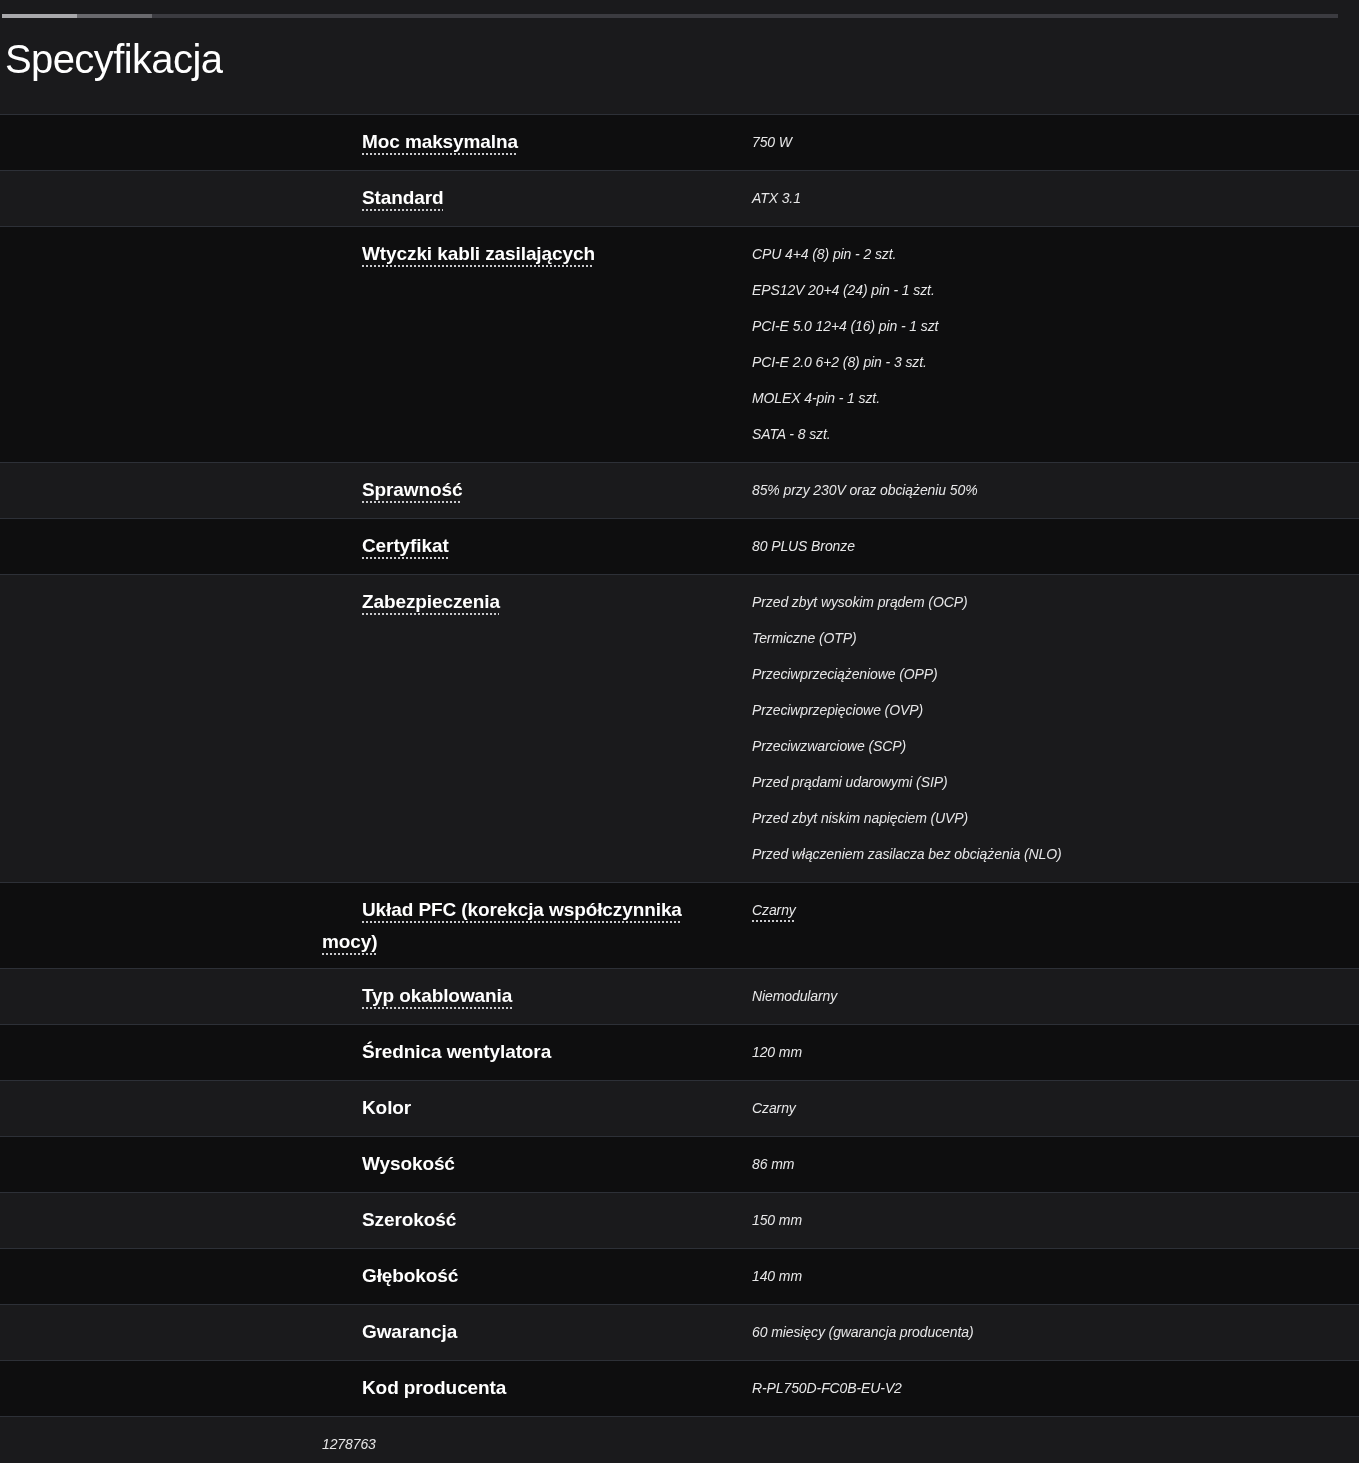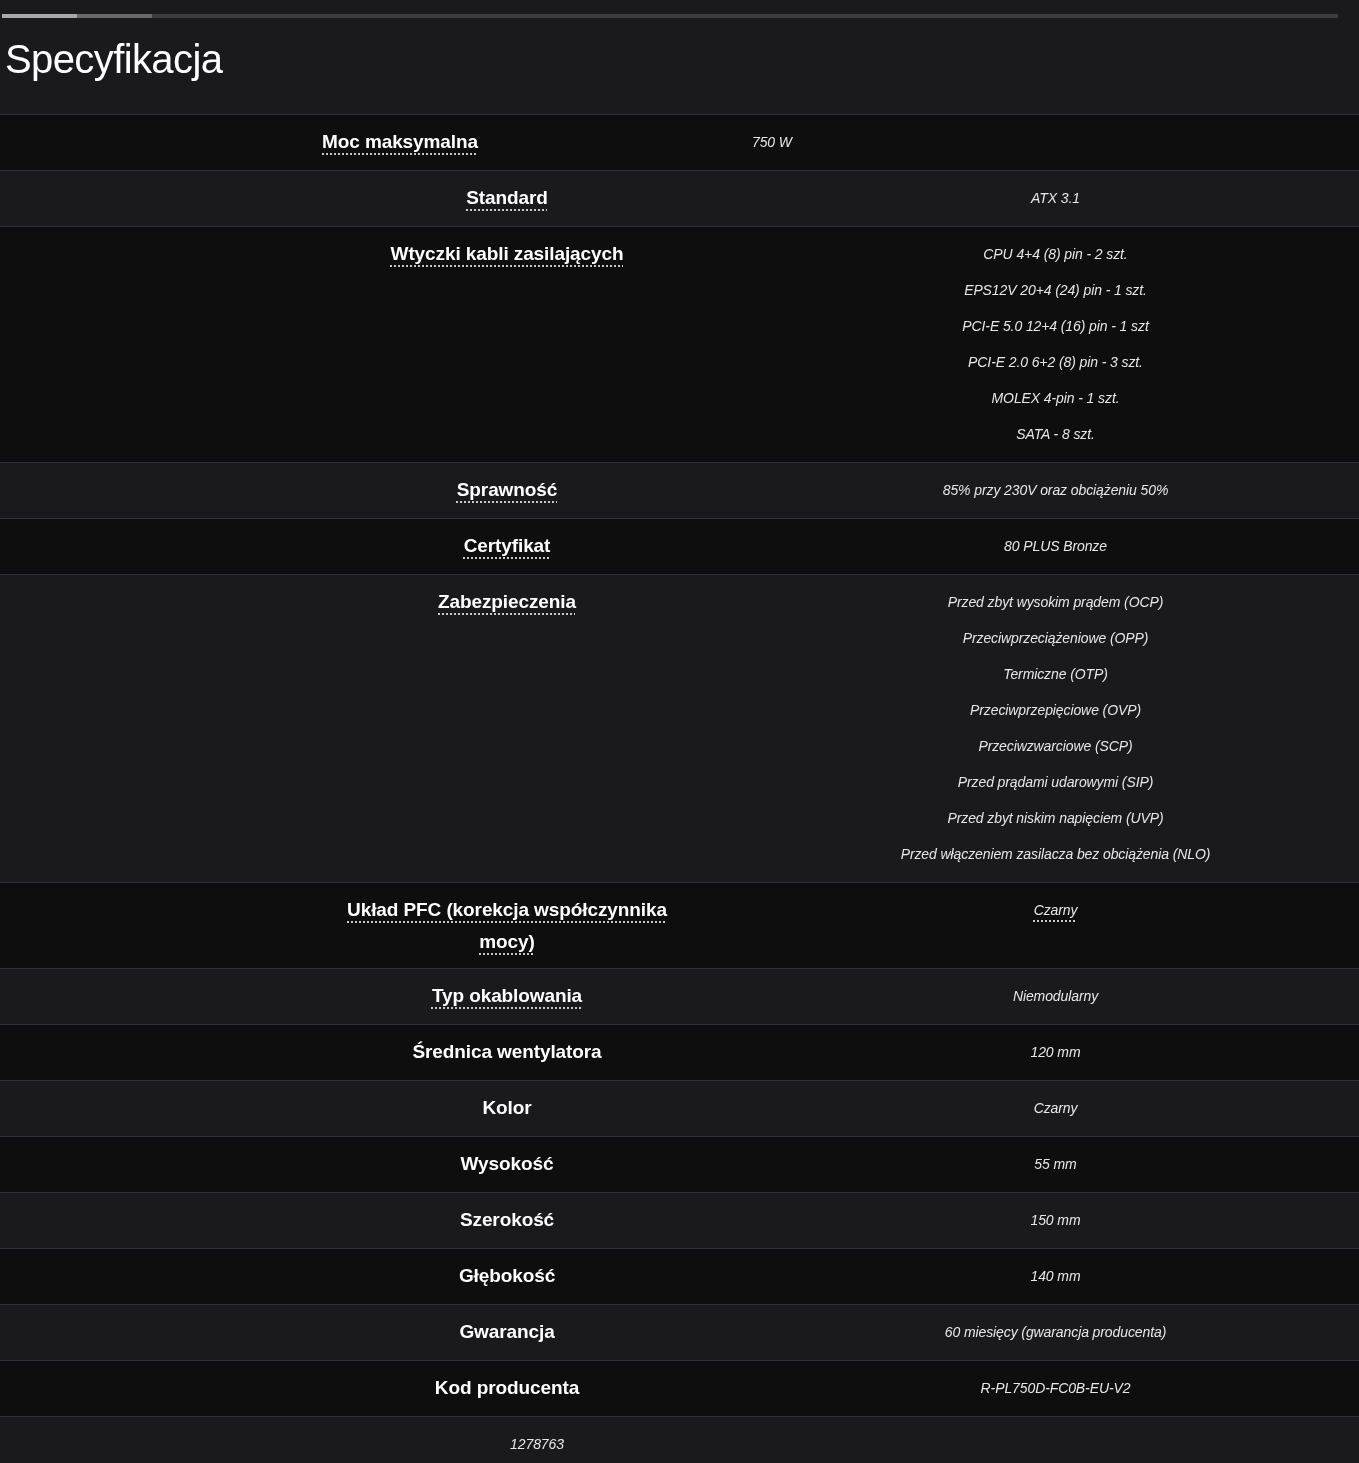--- a/index.html
+++ b/index.html
@@ -36,32 +36,33 @@
   .spec-table {
     margin-top: 34px;
     border-top: 1px solid var(--divider, #2d3037);
     border-bottom: 1px solid var(--divider, #2d3037);
   }
   .row {
     display: grid;
     grid-template-columns: 430px 1fr;
     padding: 9px 0 10px 322px;
   }
-  .row + .row { border-top: 1px solid var(--divider, #2d3037); text-align: center; }
+  .row + .row { border-top: 1px solid var(--divider, #2d3037); }
   .row.dark  { background: var(--row-dark, #0e0e0f); }
   .row.light { background: var(--row-light, #1a1a1c); }
 
   .label-cell { padding-right: 60px; padding-top: 2px; }
   .label {
     display: inline;
     font-weight: 700;
     font-size: 19px;
     line-height: 32px;
     color: var(--label-color, #ffffff);
     letter-spacing: -0.1px;
+    margin-left: 40px;
   }
   .values-cell { min-width: 0; }
   .value-line {
     font-size: 14px;
     line-height: 36px;
     color: var(--value-color, #e7e7e8);
     letter-spacing: -0.1px;
     font-style: italic;
   }
   .tip {
@@ -118,22 +119,22 @@
       <div class="row dark">
         <div class="label-cell"><span class="label tip">Certyfikat</span></div>
         <div class="values-cell">
           <div class="value-line"><span>80 PLUS Bronze</span></div>
         </div>
       </div>
       <div class="row light">
         <div class="label-cell"><span class="label tip">Zabezpieczenia</span></div>
         <div class="values-cell">
           <div class="value-line"><span>Przed zbyt wysokim prądem (OCP)</span></div>
+          <div class="value-line"><span>Termiczne (OTP)</span></div>
           <div class="value-line"><span>Przeciwprzeciążeniowe (OPP)</span></div>
-          <div class="value-line"><span>Termiczne (OTP)</span></div>
           <div class="value-line"><span>Przeciwprzepięciowe (OVP)</span></div>
           <div class="value-line"><span>Przeciwzwarciowe (SCP)</span></div>
           <div class="value-line"><span>Przed prądami udarowymi (SIP)</span></div>
           <div class="value-line"><span>Przed zbyt niskim napięciem (UVP)</span></div>
           <div class="value-line"><span>Przed włączeniem zasilacza bez obciążenia (NLO)</span></div>
         </div>
       </div>
       <div class="row dark">
         <div class="label-cell"><span class="label tip">Układ PFC (korekcja współczynnika mocy)</span></div>
         <div class="values-cell">
@@ -154,21 +155,21 @@
       </div>
       <div class="row light">
         <div class="label-cell"><span class="label">Kolor</span></div>
         <div class="values-cell">
           <div class="value-line"><span>Czarny</span></div>
         </div>
       </div>
       <div class="row dark">
         <div class="label-cell"><span class="label">Wysokość</span></div>
         <div class="values-cell">
-          <div class="value-line"><span>55 mm</span></div>
+          <div class="value-line"><span>86 mm</span></div>
         </div>
       </div>
       <div class="row light">
         <div class="label-cell"><span class="label">Szerokość</span></div>
         <div class="values-cell">
           <div class="value-line"><span>150 mm</span></div>
         </div>
       </div>
       <div class="row dark">
         <div class="label-cell"><span class="label">Głębokość</span></div>

